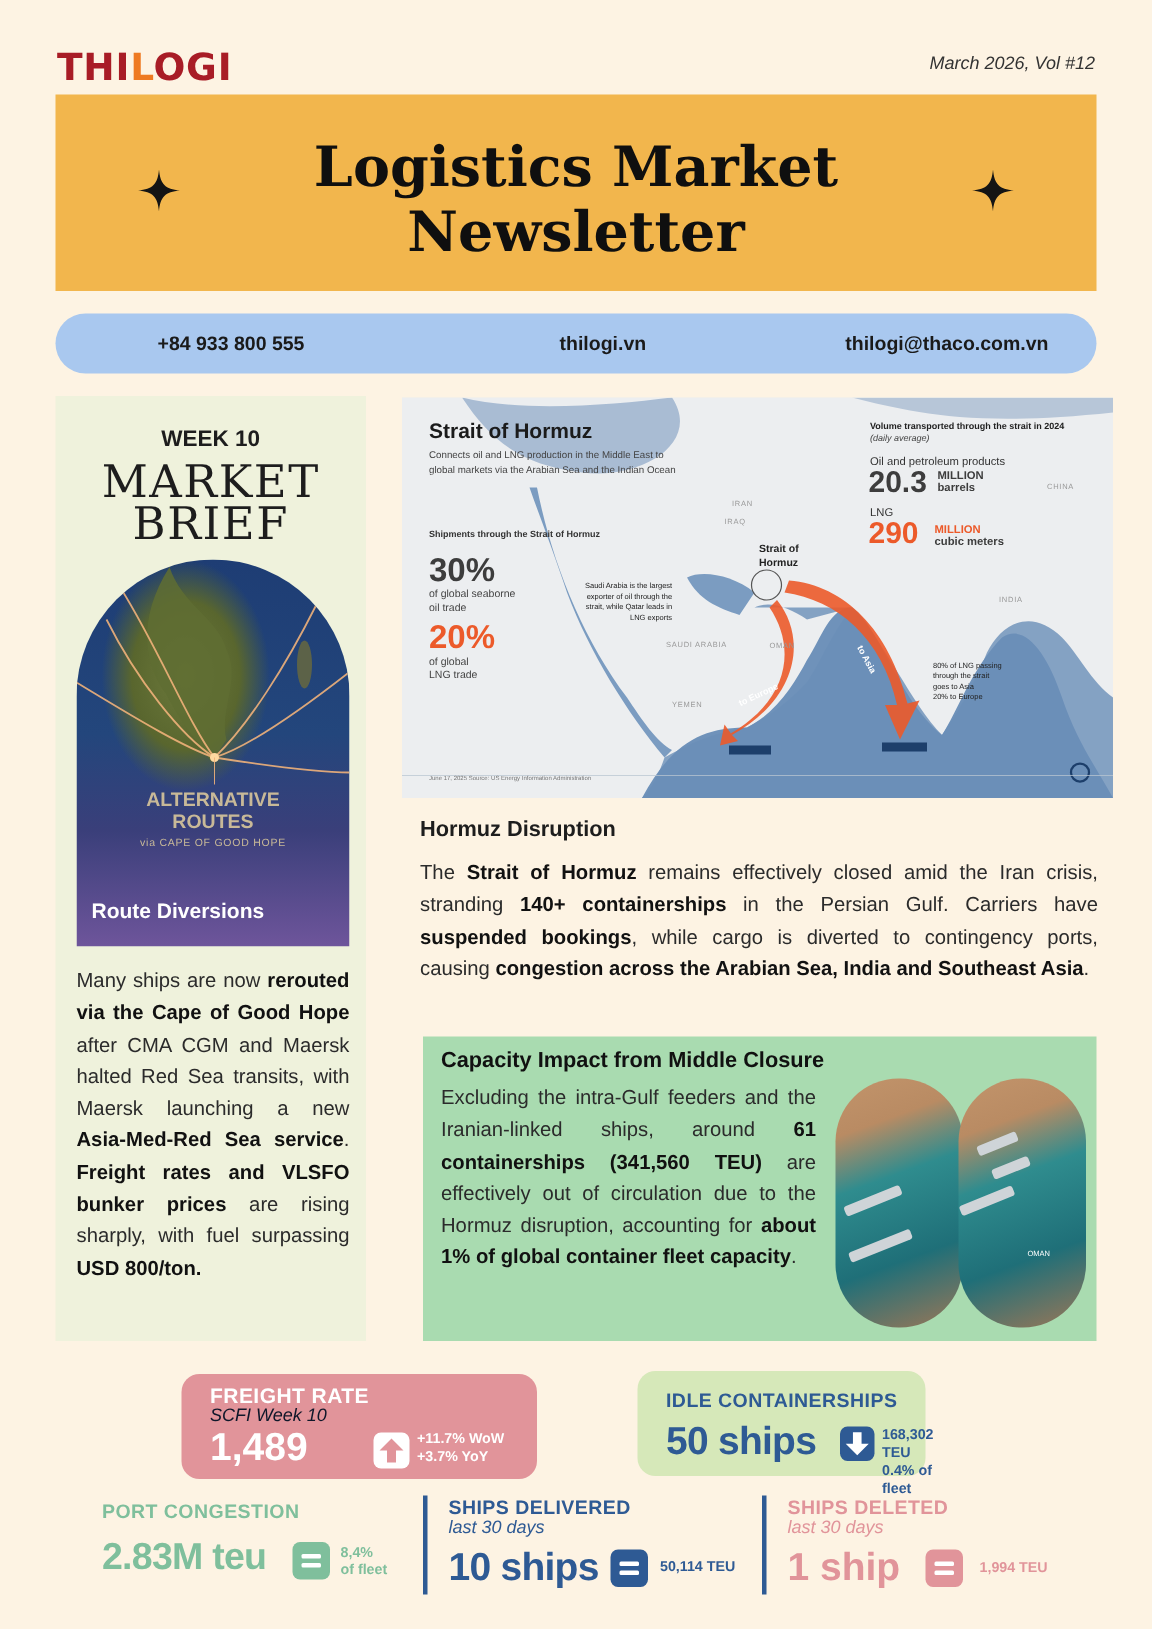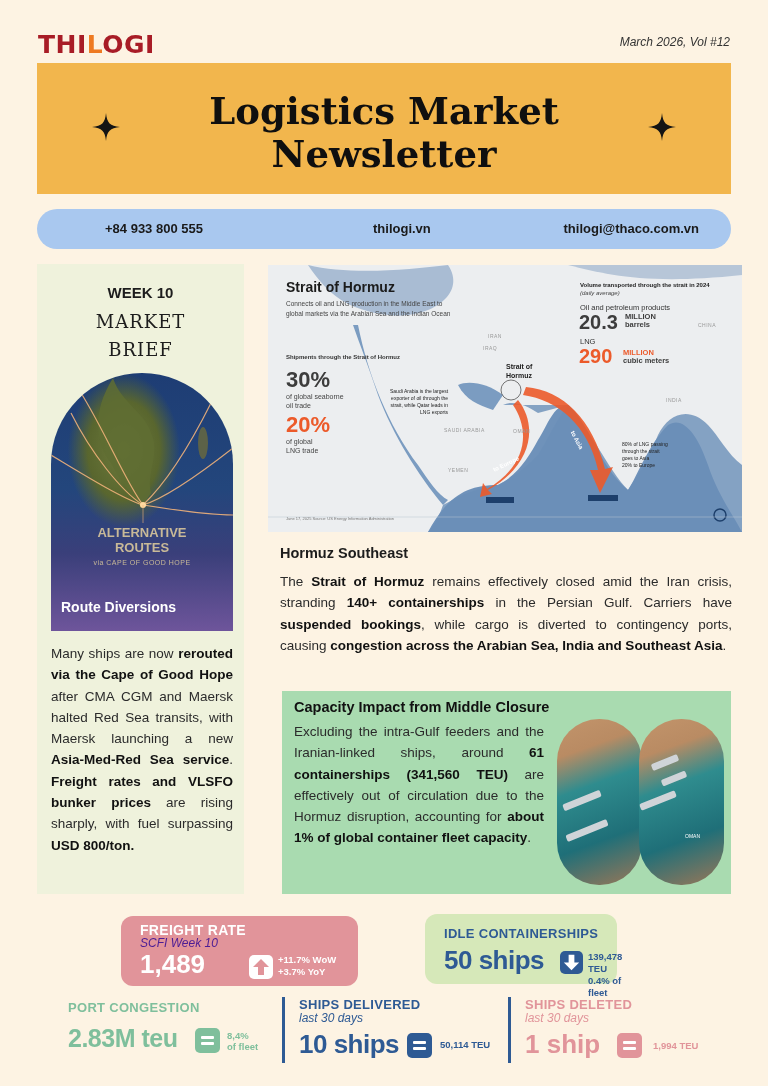--- a/index.html
+++ b/index.html
@@ -14,21 +14,21 @@
   .banner .title { position: absolute; left: 0; right: 0; top: 27px; text-align: center; font-family: "DejaVu Serif", serif; font-weight: bold; font-size: 37px; line-height: 43px; color: #0f0f0f; }
   .star { position: absolute; top: 50px; width: 28px; height: 28px; color: #141414; }
   .star.l { left: 55px; } .star.r { right: 55px; }
 
   .contact { position: absolute; left: 37px; top: 209px; width: 694px; height: 40px; background: #a9c8ef; border-radius: 20px; font-weight: bold; font-size: 13px; color: #1a1a1a; }
   .contact span { position: absolute; top: 12px; margin-left: 20px; }
   .contact .phone { left: 48px; } .contact .web { left: 316px; } .contact .mail { right: 32px; }
 
   .left { position: absolute; left: 37px; top: 264px; width: 207px; height: 630px; background: #eff2dc; }
   .left .week { position: absolute; left: 0; right: 0; top: 20px; text-align: center; font-weight: bold; font-size: 15px; }
-  .left .brief { position: absolute; left: 0; right: 0; top: 44px; text-align: center; font-family: "DejaVu Serif", serif; font-size: 18px; line-height: 28px; letter-spacing: 1px; }
+  .left .brief { position: absolute; left: 0; right: 0; top: 44px; text-align: center; font-family: "DejaVu Serif", serif; font-size: 30px; line-height: 28px; letter-spacing: 1px; }
   .arch { position: absolute; left: 14px; top: 109px; width: 182px; height: 258px; border-radius: 91px 91px 0 0; overflow: hidden;
     background: radial-gradient(ellipse 80px 110px at 40% 30%, #6d7a3c 0%, #59662e 45%, transparent 70%), linear-gradient(180deg, #1e3d74 0%, #23467c 45%, #3a3f7a 70%, #6e559b 100%); }
   .arch svg { position: absolute; left: 0; top: 0; }
   .arch .alt { position: absolute; left: 0; right: 0; top: 152px; text-align: center; color: #c8b998; font-size: 13px; line-height: 15px; font-weight: bold; }
   .arch .alt small { display: block; font-size: 7px; font-weight: normal; letter-spacing: 0.5px; }
   .arch .route { position: absolute; left: 10px; bottom: 16px; color: #fff; font-weight: bold; font-size: 14px; }
   .left .para { position: absolute; left: 14px; top: 379px; width: 182px; font-size: 13.5px; line-height: 21.3px; text-align: justify; color: #2b2b2b; }
   b { font-weight: bold; color: #111; }
 
   .map { position: absolute; left: 268px; top: 265px; width: 474px; height: 267px; background: #eceef0; overflow: hidden; }
@@ -65,21 +65,21 @@
   .cap .h { position: absolute; left: 12px; top: 8px; font-weight: bold; font-size: 14.5px; color: #111; }
   .cap .body { position: absolute; left: 12px; top: 30px; width: 250px; font-size: 13.5px; line-height: 21.3px; text-align: justify; color: #2b2b2b; }
   .cap .img { position: absolute; left: 275px; top: 28px; width: 167px; height: 166px; }
   .cap .img .lobe { position: absolute; top: 0; width: 85px; height: 166px; border-radius: 42px; overflow: hidden;
      background: linear-gradient(160deg, #c2946b 0%, #b98b63 20%, #2f8c8e 40%, #1f6f78 70%, #9b7757 100%); }
   .cap .img .lobe.a { left: 0; } .cap .img .lobe.b { left: 82px; }
   .cap .img .ship { position: absolute; height: 7px; background: #cfd4d8; border-radius: 2px; transform: rotate(-22deg); }
 
   .stat-fr { position: absolute; left: 121px; top: 916px; width: 237px; height: 70px; background: #e1949a; border-radius: 12px; color: #fff; }
   .stat-fr .lbl { position: absolute; left: 19px; top: 6px; font-weight: bold; font-size: 14px; letter-spacing: 0.3px; }
-  .stat-fr .sub { position: absolute; left: 19px; top: 20px; font-style: italic; font-size: 12px; color: #4c1d95; }
+  .stat-fr .sub { position: absolute; left: 19px; top: 20px; font-style: italic; font-size: 12px; color: #0f172a; }
   .stat-fr .num { position: absolute; left: 19px; top: 33px; font-weight: bold; font-size: 26px; }
   .stat-fr .badge { position: absolute; left: 128px; top: 39px; width: 24px; height: 24px; background: #fff; border-radius: 5px; }
   .stat-fr .chg { position: absolute; left: 157px; top: 38px; font-weight: bold; font-size: 9.5px; line-height: 12px; }
 
   .stat-idle { position: absolute; left: 425px; top: 914px; width: 192px; height: 70px; background: #d6e8b9; border-radius: 12px; }
   .stat-idle .lbl { position: absolute; left: 19px; top: 12px; font-weight: bold; font-size: 13px; color: #2e5a94; letter-spacing: 0.3px; }
   .stat-idle .num { position: absolute; left: 19px; top: 31px; font-weight: bold; font-size: 26px; color: #2e5a94; letter-spacing: -0.5px; }
   .stat-idle .badge { position: absolute; left: 135px; top: 37px; width: 23px; height: 23px; background: #2e5a94; border-radius: 5px; }
   .stat-idle .det { position: absolute; left: 163px; top: 37px; font-weight: bold; font-size: 9.5px; line-height: 12px; color: #2e5a94; }
 
@@ -235,21 +235,21 @@
     <div>80% of LNG passing</div>
     <div>through the strait</div>
     <div>goes to Asia</div>
     <div>20% to Europe</div>
   </div>
   <div class="t toEu">to Europe</div>
   <div class="t toAs">to Asia</div>
   <div class="t foot">June 17, 2025    Source: US Energy Information Administration</div>
 </div>
 
-<div class="hd">Hormuz Southeast</div>
+<div class="hd">Hormuz Disruption</div>
 <p class="hd-body">
   <span>The </span><b>Strait of Hormuz</b><span> remains effectively closed amid the Iran crisis, stranding </span><b>140+ containerships</b><span> in the Persian Gulf. Carriers have </span><b>suspended bookings</b><span>, while cargo is diverted to contingency ports, causing </span><b>congestion across the Arabian Sea, India and Southeast Asia</b><span>.</span>
 </p>
 
 <div class="cap">
   <div class="h">Capacity Impact from Middle Closure</div>
   <p class="body">
     <span>Excluding the intra-Gulf feeders and the Iranian-linked ships, around </span><b>61 containerships (341,560 TEU)</b><span> are effectively out of circulation due to the Hormuz disruption, accounting for </span><b>about 1% of global container fleet capacity</b><span>.</span>
   </p>
   <div class="img">
@@ -283,21 +283,21 @@
 
 <div class="stat-idle">
   <div class="lbl">IDLE CONTAINERSHIPS</div>
   <div class="num">50 ships</div>
   <div class="badge">
     <svg width="23" height="23" viewBox="0 0 24 24">
         <path d="M9 4 H15 V12 H20 L12 20 L4 12 H9Z" fill="#fff"></path>
       </svg>
   </div>
   <div class="det">
-    <div>139,478 TEU</div>
+    <div>168,302 TEU</div>
     <div>0.4% of fleet</div>
   </div>
 </div>
 
 <div class="stat-pc">
   <div class="lbl">PORT CONGESTION</div>
   <div class="num">2.83M teu</div>
   <div class="badge">
     <div class="eq" style="top:8px;"></div>
       <div class="eq" style="top:14px;"></div>

